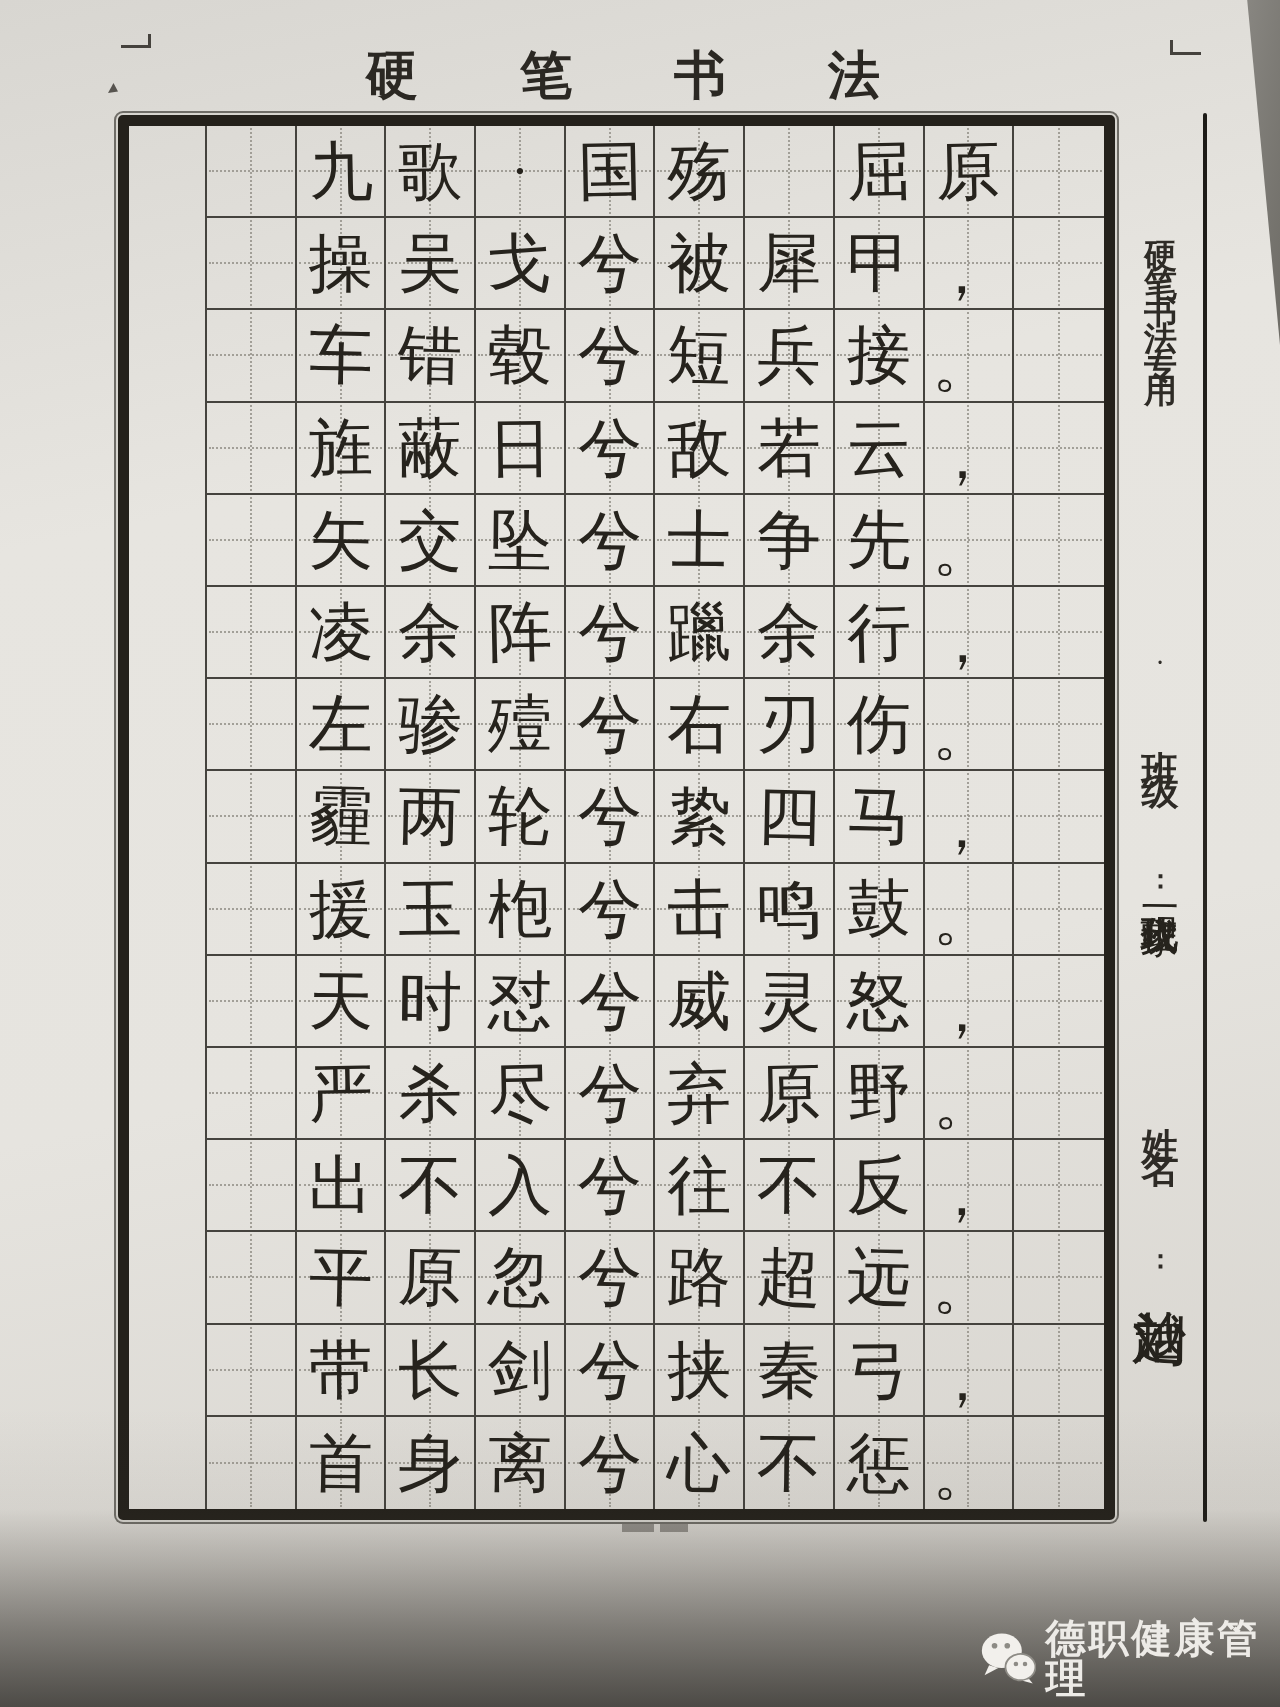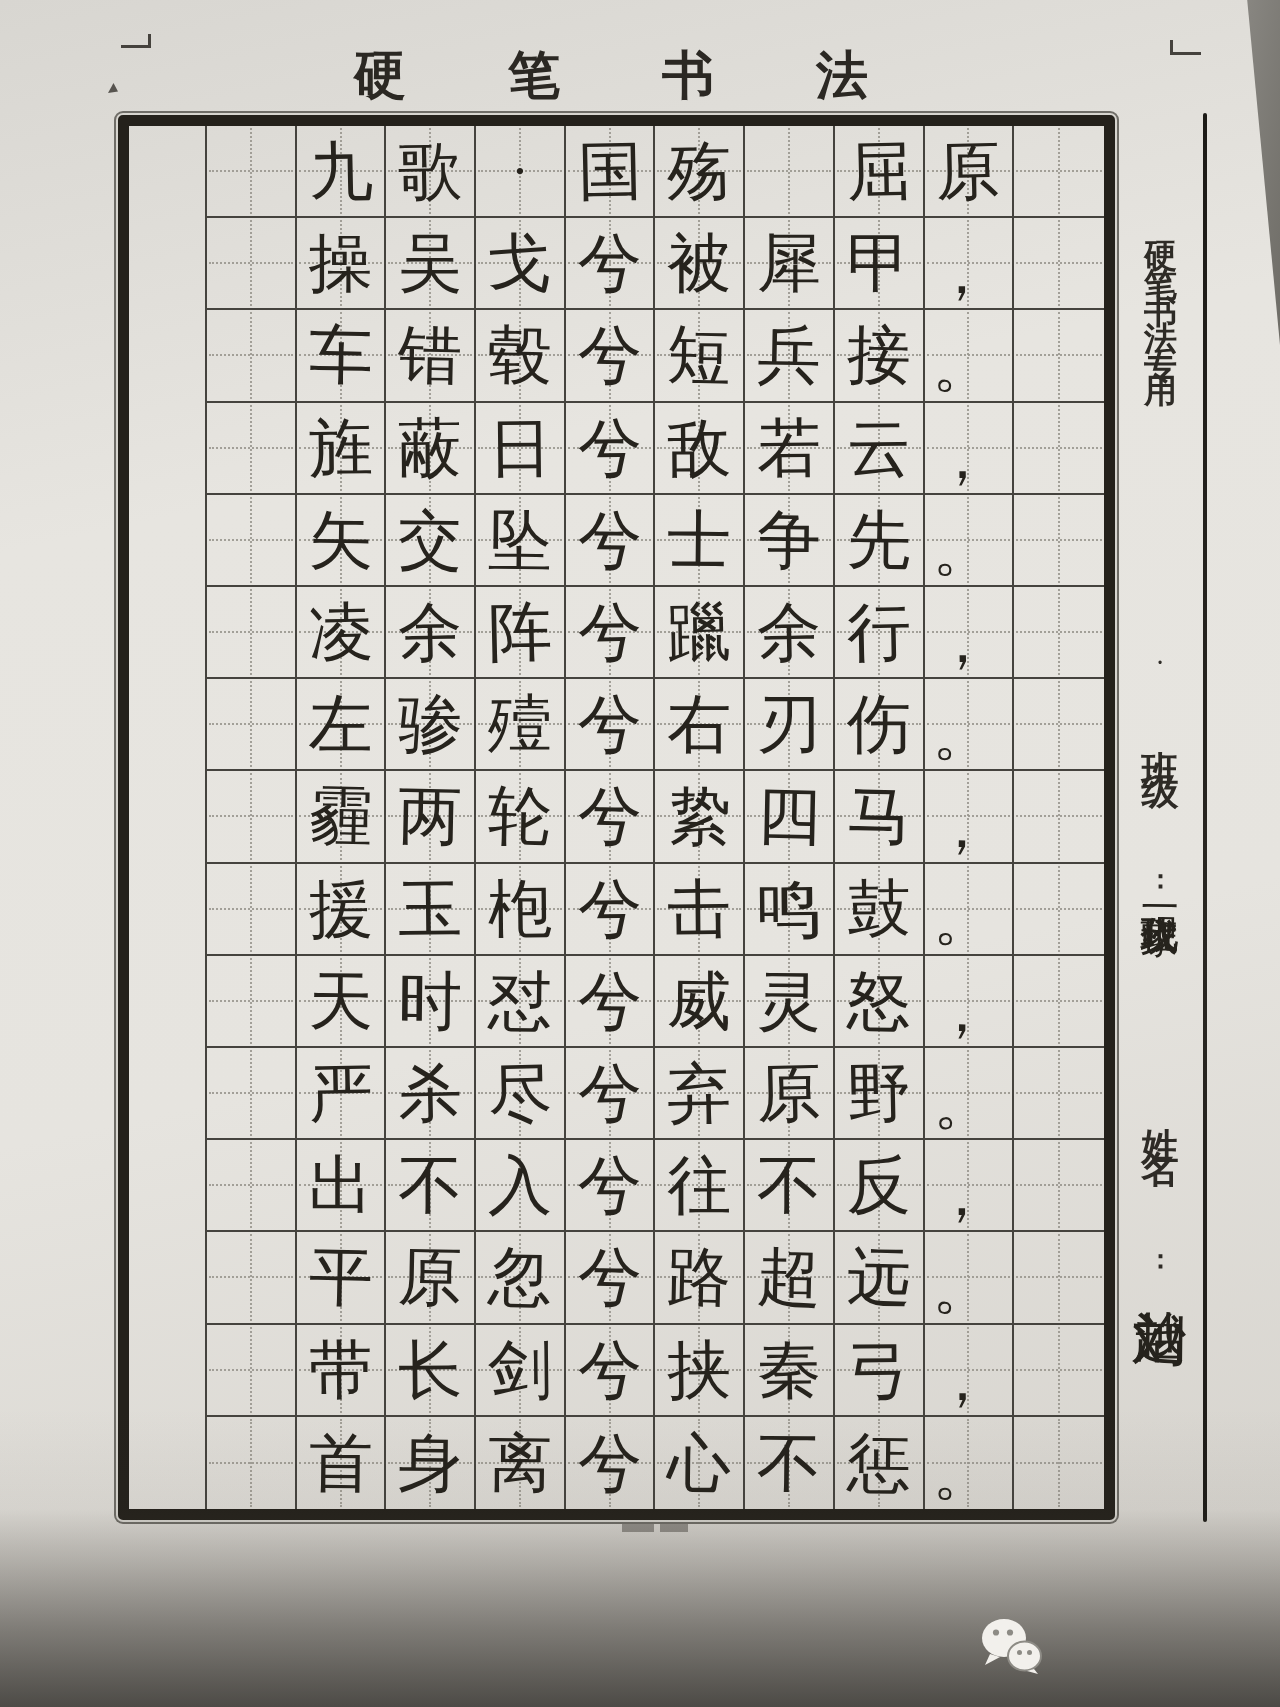--- a/index.html
+++ b/index.html
@@ -1,20 +1,20 @@
 <!DOCTYPE html>
 <html><head>
 <meta charset="utf-8">
 <style>
   html,body{margin:0;padding:0;background:#55534e;}
   .photo{position:relative;width:1280px;height:1707px;overflow:hidden;
     background:linear-gradient(168deg,#d8d6d1 0%,#e7e5e0 28%,#e6e4df 58%,#d2cfc9 100%);
     font-family:"Liberation Serif", serif;}
   
-  .title{position:absolute;left:354px;top:50px;font-size:52px;font-weight:700;
+  .title{position:absolute;left:366px;top:50px;font-size:52px;font-weight:700;
     letter-spacing:102px;white-space:nowrap;color:#2b2823;line-height:1;}
   
   .corner-mark{position:absolute;}
   .corner-mark.left{left:121px;top:34px;width:27px;height:11px;
     border-bottom:3px solid #45423d;border-right:3px solid #45423d;}
   .corner-mark.right{left:1170px;top:40px;width:28px;height:12px;
     border-bottom:3px solid #45423d;border-left:3px solid #45423d;}
   .speck{position:absolute;left:108px;top:83px;width:10px;height:10px;background:#3f3c37;
     clip-path:polygon(0 100%,100% 85%,55% 0);opacity:.85;}
   
@@ -495,15 +495,16 @@
     <svg class="wx" width="62" height="56" viewBox="0 0 62 56" aria-hidden="true">
       <ellipse cx="24" cy="20" rx="22" ry="19" fill="#f2f0ec"></ellipse>
       <polygon points="10,36 5,47 20,39" fill="#f2f0ec"></polygon>
       <circle cx="16" cy="14.5" r="3.1" fill="#8d8b85"></circle>
       <circle cx="30" cy="14.5" r="3.1" fill="#8d8b85"></circle>
       <ellipse cx="44.5" cy="38" rx="16.5" ry="14.5" fill="#f2f0ec" stroke="#8d8b85" stroke-width="2"></ellipse>
       <polygon points="54,51 58,56 47,53" fill="#f2f0ec"></polygon>
       <circle cx="39.5" cy="34.5" r="2.5" fill="#8d8b85"></circle>
       <circle cx="49.5" cy="34.5" r="2.5" fill="#8d8b85"></circle>
     </svg>
+    <span class="wm-text">德职健康管理</span>
   </div>
 
 </div>
 
 </body></html>

